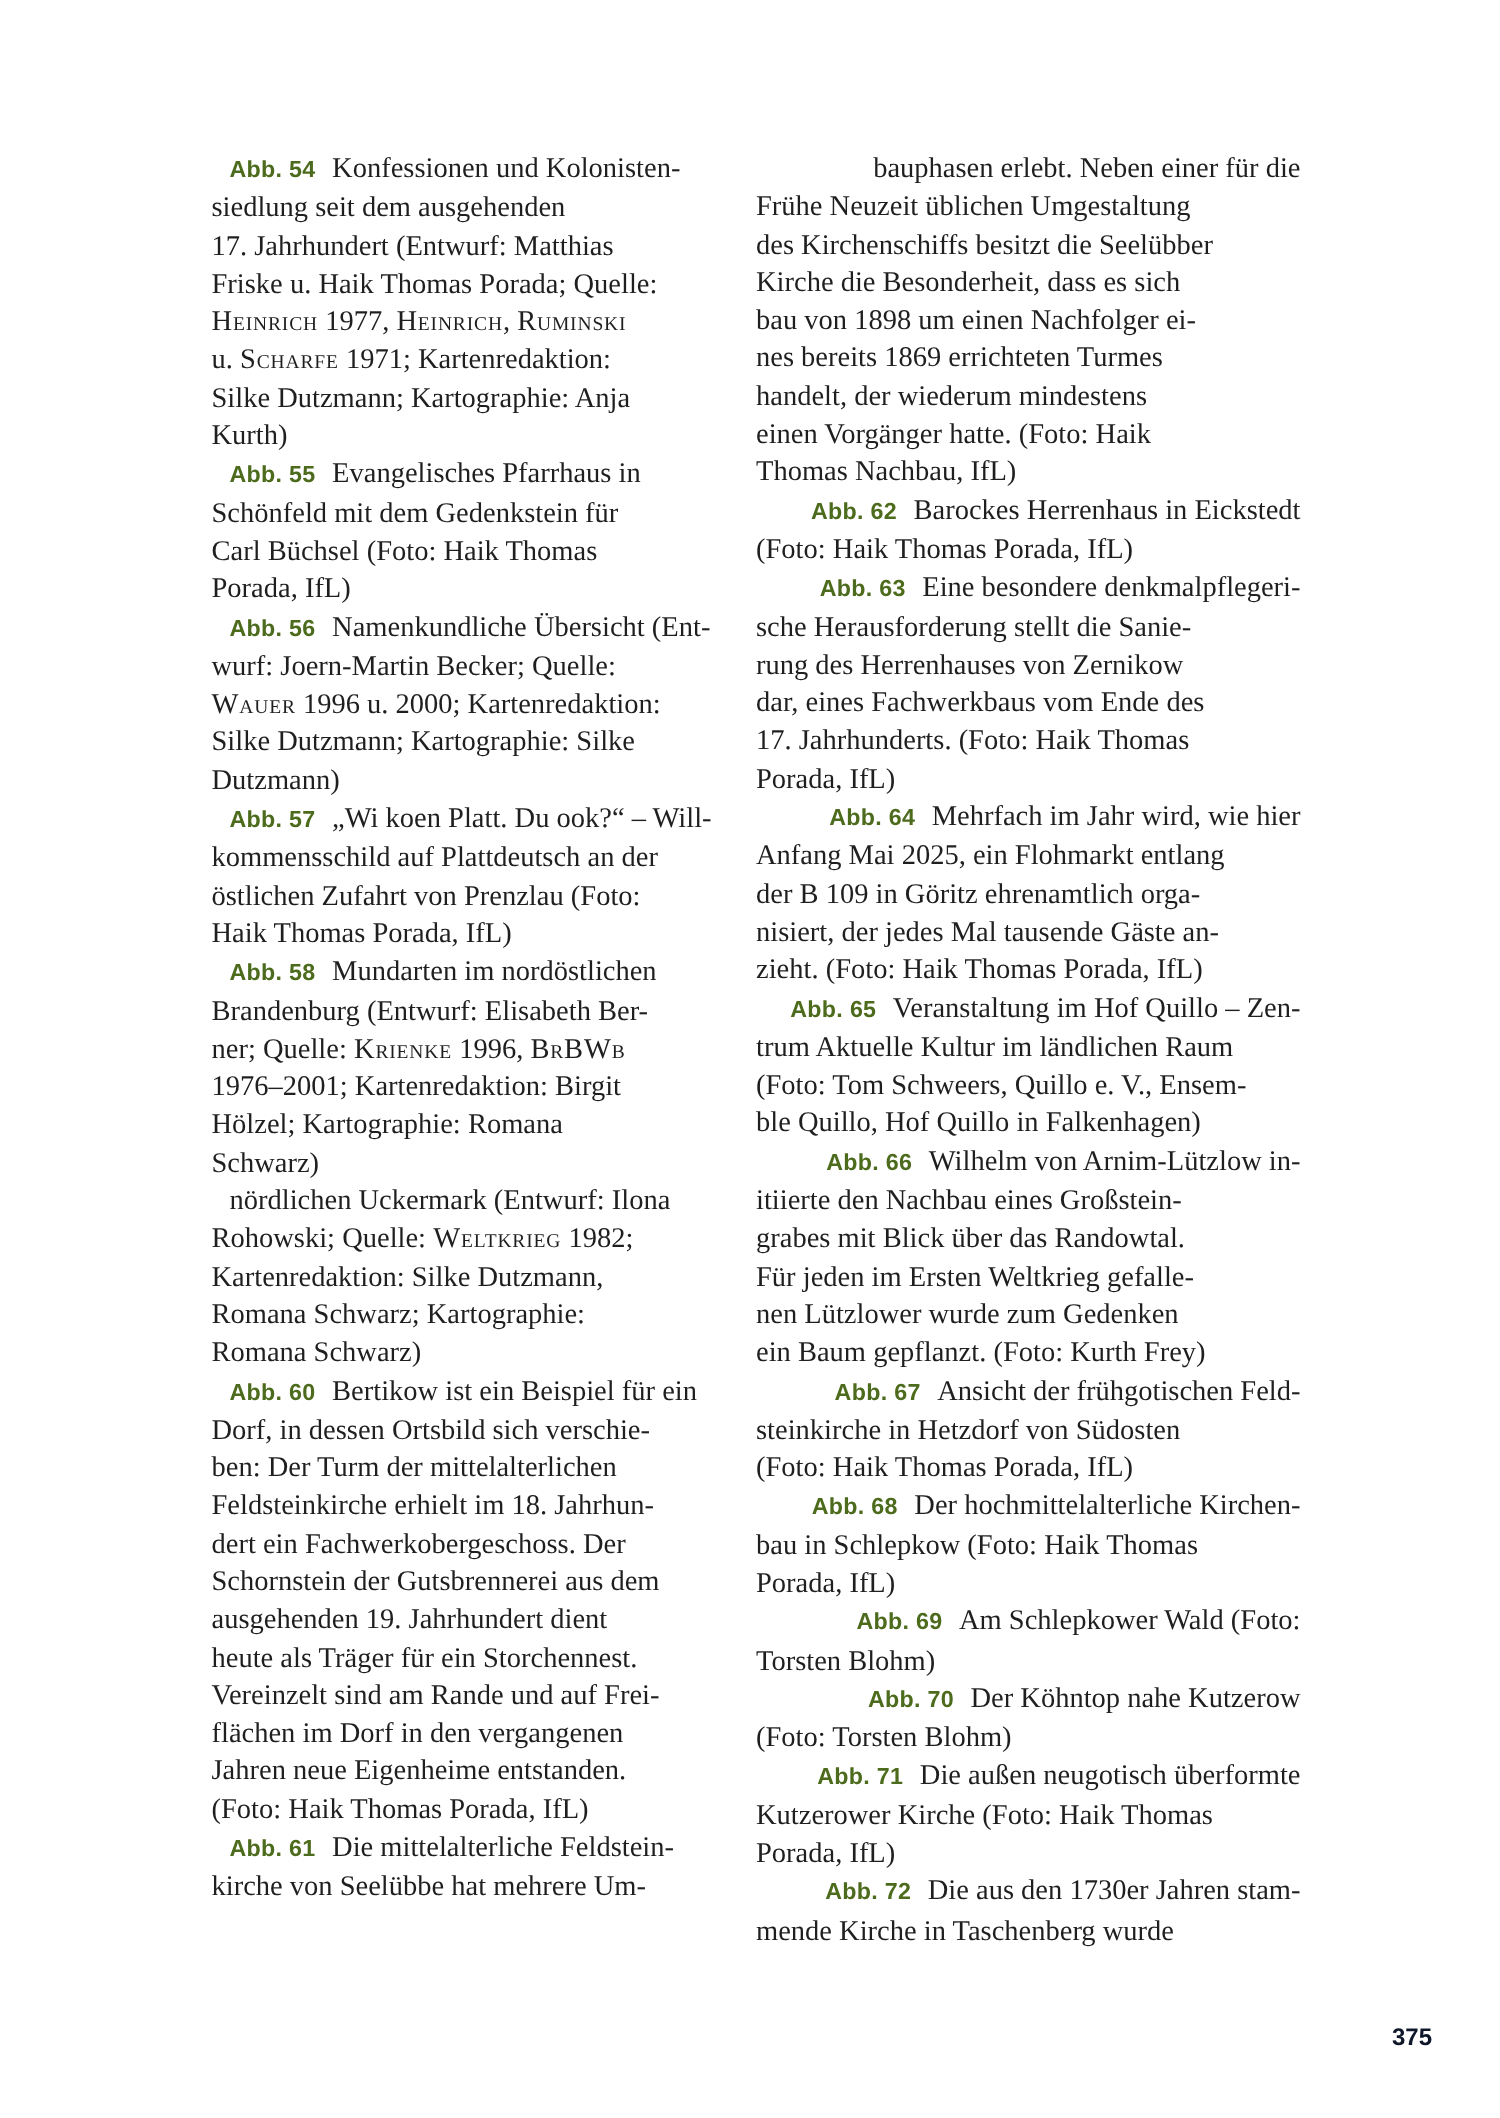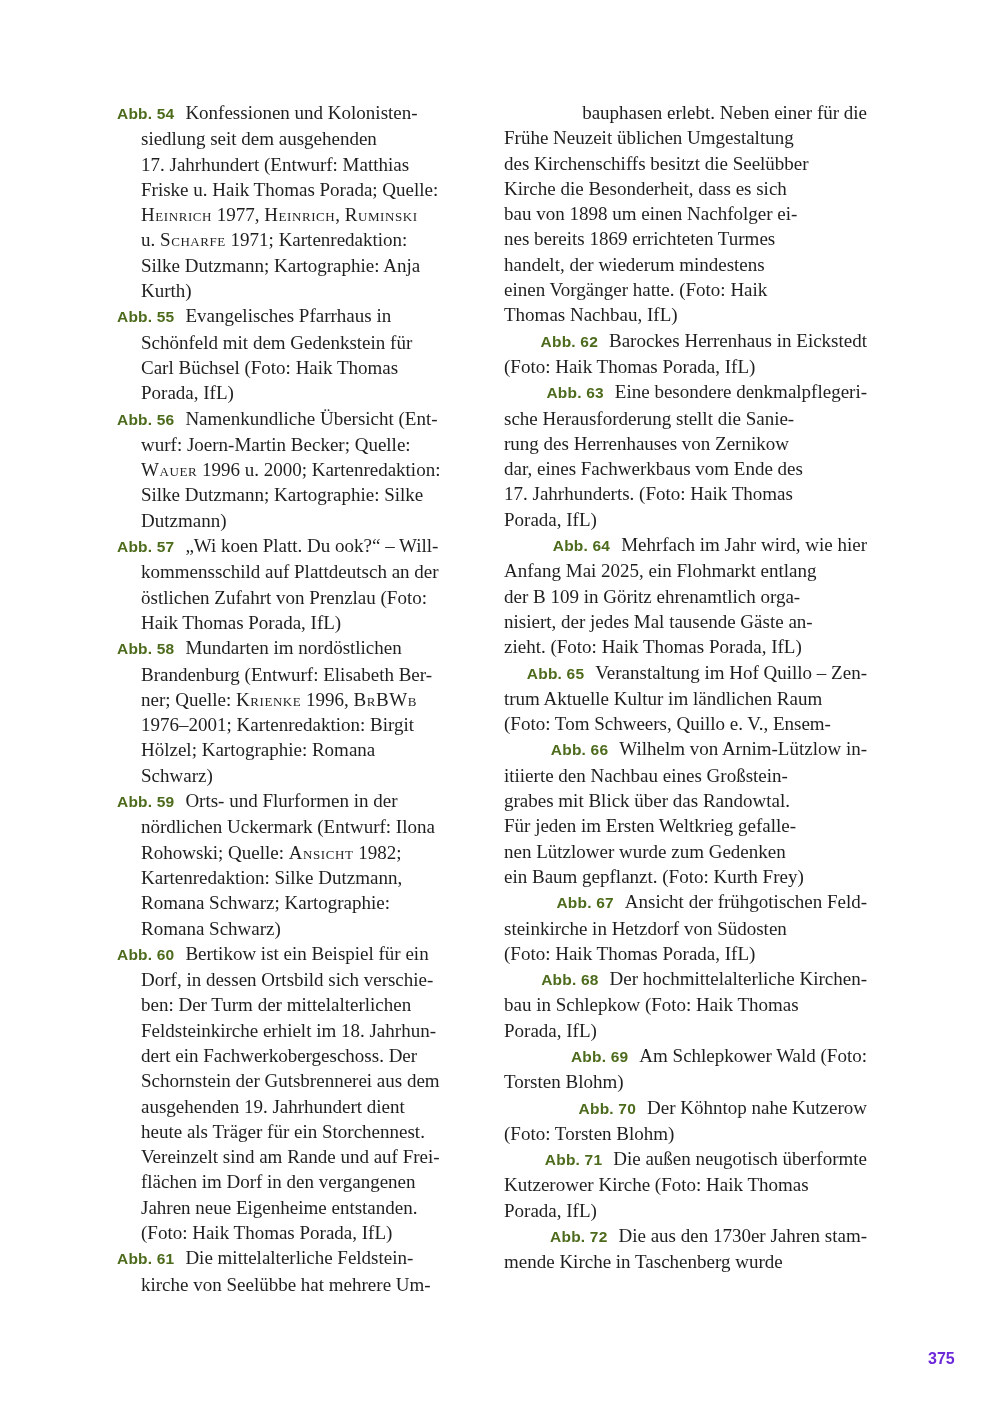--- a/index.html
+++ b/index.html
@@ -15,21 +15,21 @@
   .column {
     position: absolute;
     top: 100px;
     font-size: 19px;
     line-height: 25.3px;
   }
   #col-left  { left: 117px; width: 350px; }
   #col-right { left: 481px; width: 386px; }
 
   .entry .line { padding-left: 24px; white-space: nowrap; }
-  .entry .line:first-child { padding-left: 0; }
+  .entry .line:first-child { padding-left: 0; margin-left: 36px; }
   .entry.continuation .line:first-child { padding-left: 24px; }
 
   #col-right .entry .line { padding-left: 23px; }
   #col-right .entry .line:first-child { padding-left: 0; text-align: right; }
   #col-right .entry.continuation .line:first-child { padding-left: 23px; }
 
   .fig-label {
     font-family: "Liberation Sans", sans-serif;
     font-weight: 700;
     font-size: 15.5px;
@@ -39,21 +39,21 @@
   }
   .sc { font-variant: small-caps; letter-spacing: 0.03em; }
 
   .page-number {
     position: absolute;
     left: 928px;
     top: 1350px;
     font-family: "Liberation Sans", sans-serif;
     font-weight: 700;
     font-size: 16px;
-    color: #6d28d9;
+    color: #0f172a;
   }
 </style>
 </head>
 <body>
 
 <div class="column" id="col-left">
     <div class="entry">
       <div class="line"><span class="fig-label">Abb. 54</span>Konfessionen und Kolonisten-</div>
       <div class="line">siedlung seit dem ausgehenden</div>
       <div class="line">17. Jahrhundert (Entwurf: Matthias</div>
@@ -84,23 +84,22 @@
     </div>
     <div class="entry">
       <div class="line"><span class="fig-label">Abb. 58</span>Mundarten im nordöstlichen</div>
       <div class="line">Brandenburg (Entwurf: Elisabeth Ber-</div>
       <div class="line">ner; Quelle: <span class="sc">Krienke</span> 1996, <span class="sc">BrBWb</span></div>
       <div class="line">1976–2001; Kartenredaktion: Birgit</div>
       <div class="line">Hölzel; Kartographie: Romana</div>
       <div class="line">Schwarz)</div>
     </div>
     <div class="entry">
-      <div class="line"><span class="fig-label">Abb. 59</span>Orts- und Flurformen in der</div>
       <div class="line">nördlichen Uckermark (Entwurf: Ilona</div>
-      <div class="line">Rohowski; Quelle: <span class="sc">Ansicht</span> 1982;</div>
+      <div class="line">Rohowski; Quelle: <span class="sc">Weltkrieg</span> 1982;</div>
       <div class="line">Kartenredaktion: Silke Dutzmann,</div>
       <div class="line">Romana Schwarz; Kartographie:</div>
       <div class="line">Romana Schwarz)</div>
     </div>
     <div class="entry">
       <div class="line"><span class="fig-label">Abb. 60</span>Bertikow ist ein Beispiel für ein</div>
       <div class="line">Dorf, in dessen Ortsbild sich verschie-</div>
       <div class="line">ben: Der Turm der mittelalterlichen</div>
       <div class="line">Feldsteinkirche erhielt im 18. Jahrhun-</div>
       <div class="line">dert ein Fachwerkobergeschoss. Der</div>
@@ -145,20 +144,21 @@
       <div class="line"><span class="fig-label">Abb. 64</span>Mehrfach im Jahr wird, wie hier</div>
       <div class="line">Anfang Mai 2025, ein Flohmarkt entlang</div>
       <div class="line">der B 109 in Göritz ehrenamtlich orga-</div>
       <div class="line">nisiert, der jedes Mal tausende Gäste an-</div>
       <div class="line">zieht. (Foto: Haik Thomas Porada, IfL)</div>
     </div>
     <div class="entry">
       <div class="line"><span class="fig-label">Abb. 65</span>Veranstaltung im Hof Quillo – Zen-</div>
       <div class="line">trum Aktuelle Kultur im ländlichen Raum</div>
       <div class="line">(Foto: Tom Schweers, Quillo e. V., Ensem-</div>
+      <div class="line">ble Quillo, Hof Quillo in Falkenhagen)</div>
     </div>
     <div class="entry">
       <div class="line"><span class="fig-label">Abb. 66</span>Wilhelm von Arnim-Lützlow in-</div>
       <div class="line">itiierte den Nachbau eines Großstein-</div>
       <div class="line">grabes mit Blick über das Randowtal.</div>
       <div class="line">Für jeden im Ersten Weltkrieg gefalle-</div>
       <div class="line">nen Lützlower wurde zum Gedenken</div>
       <div class="line">ein Baum gepflanzt. (Foto: Kurth Frey)</div>
     </div>
     <div class="entry">

